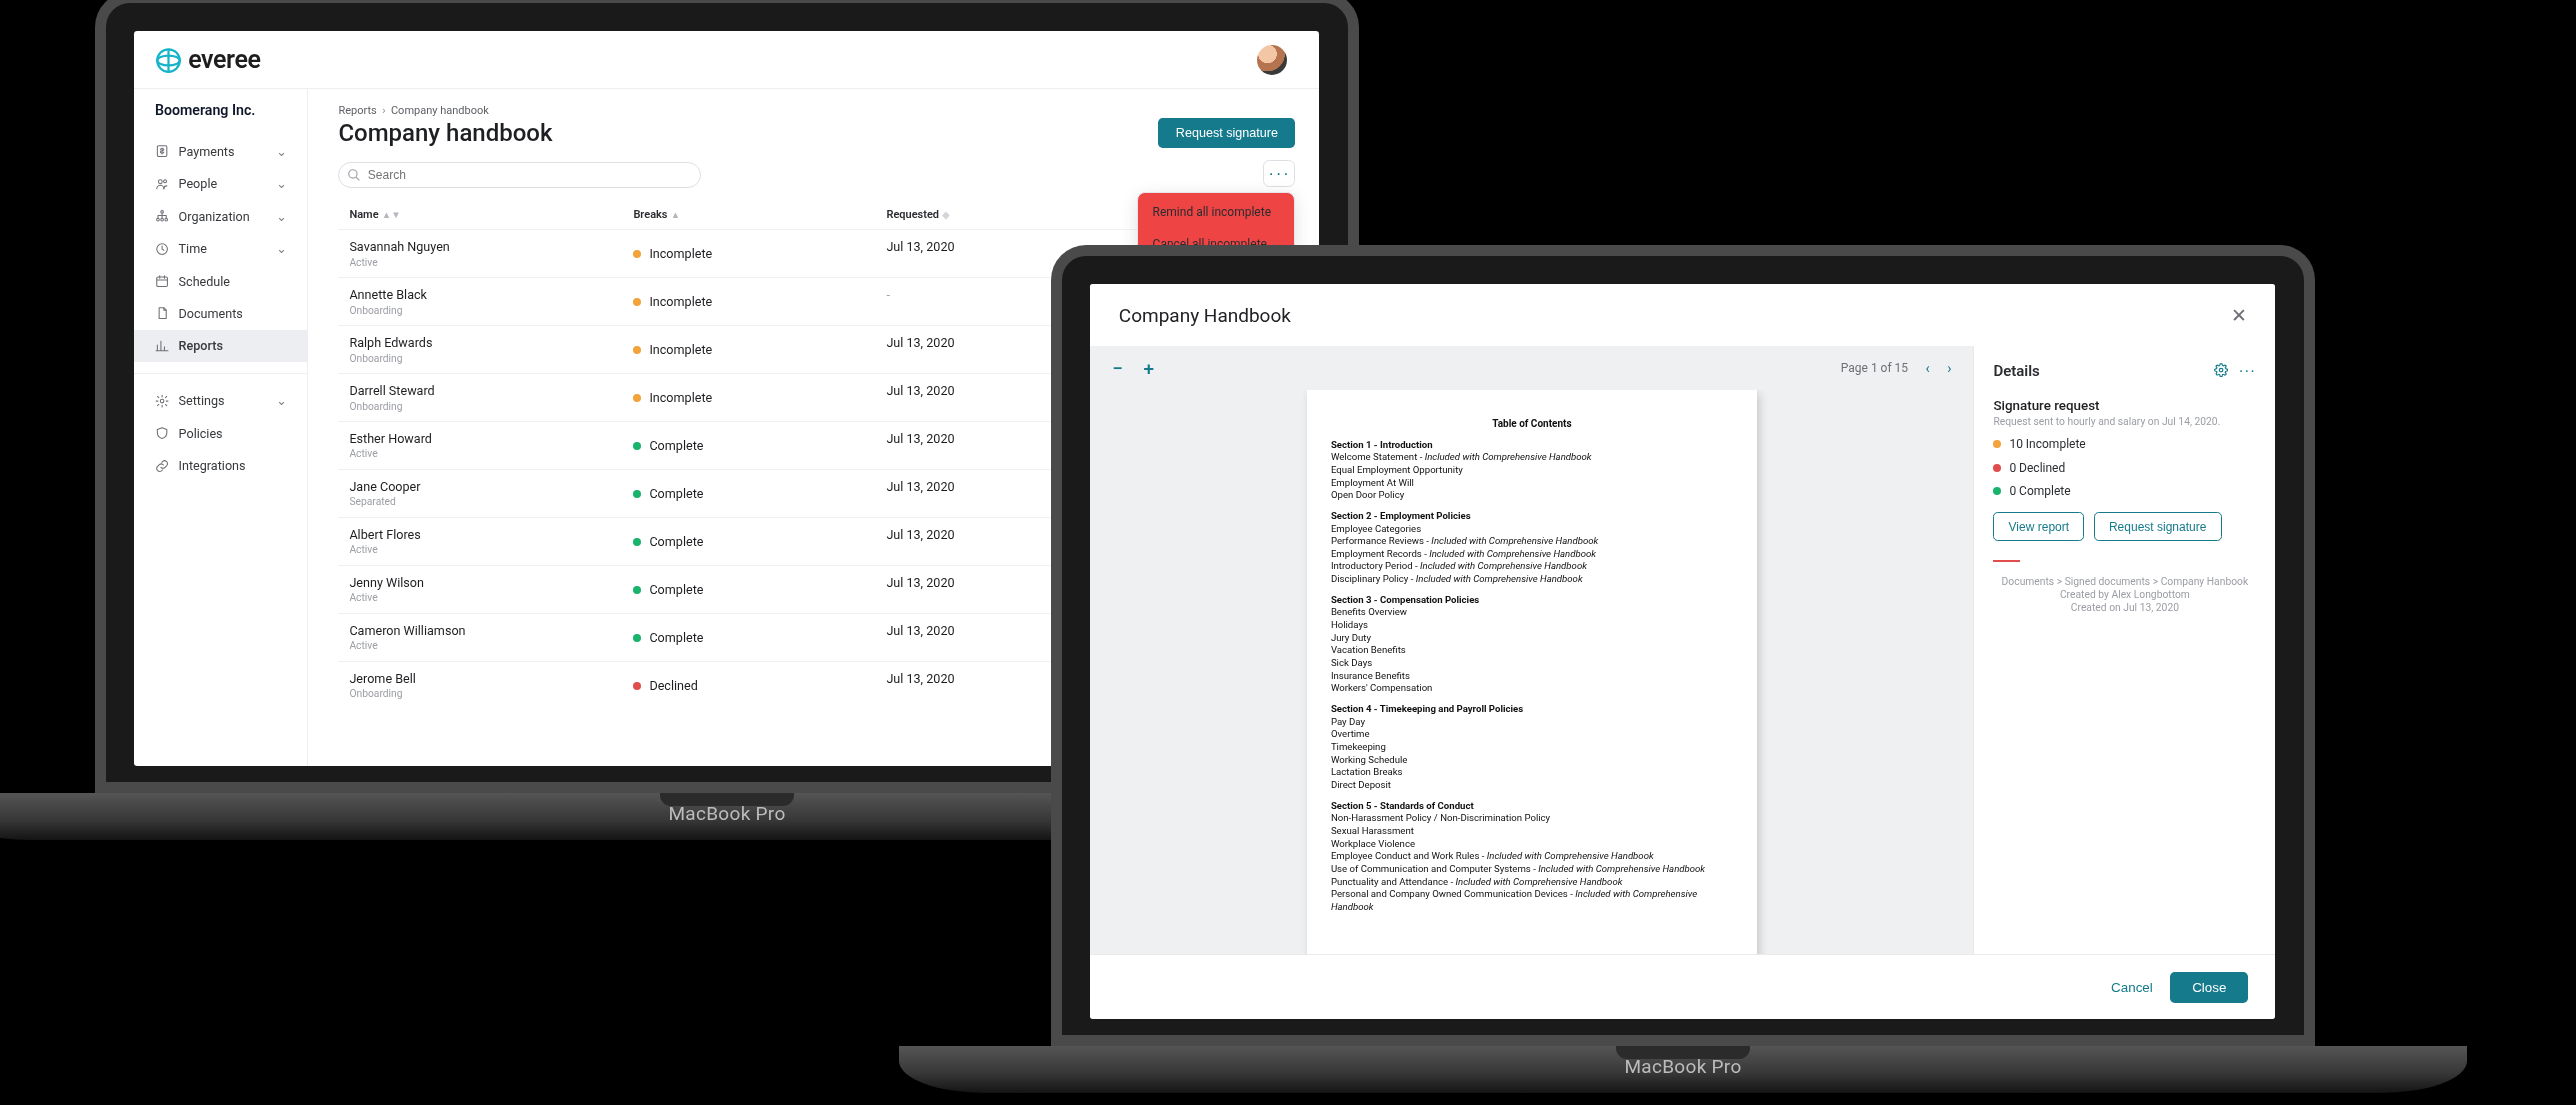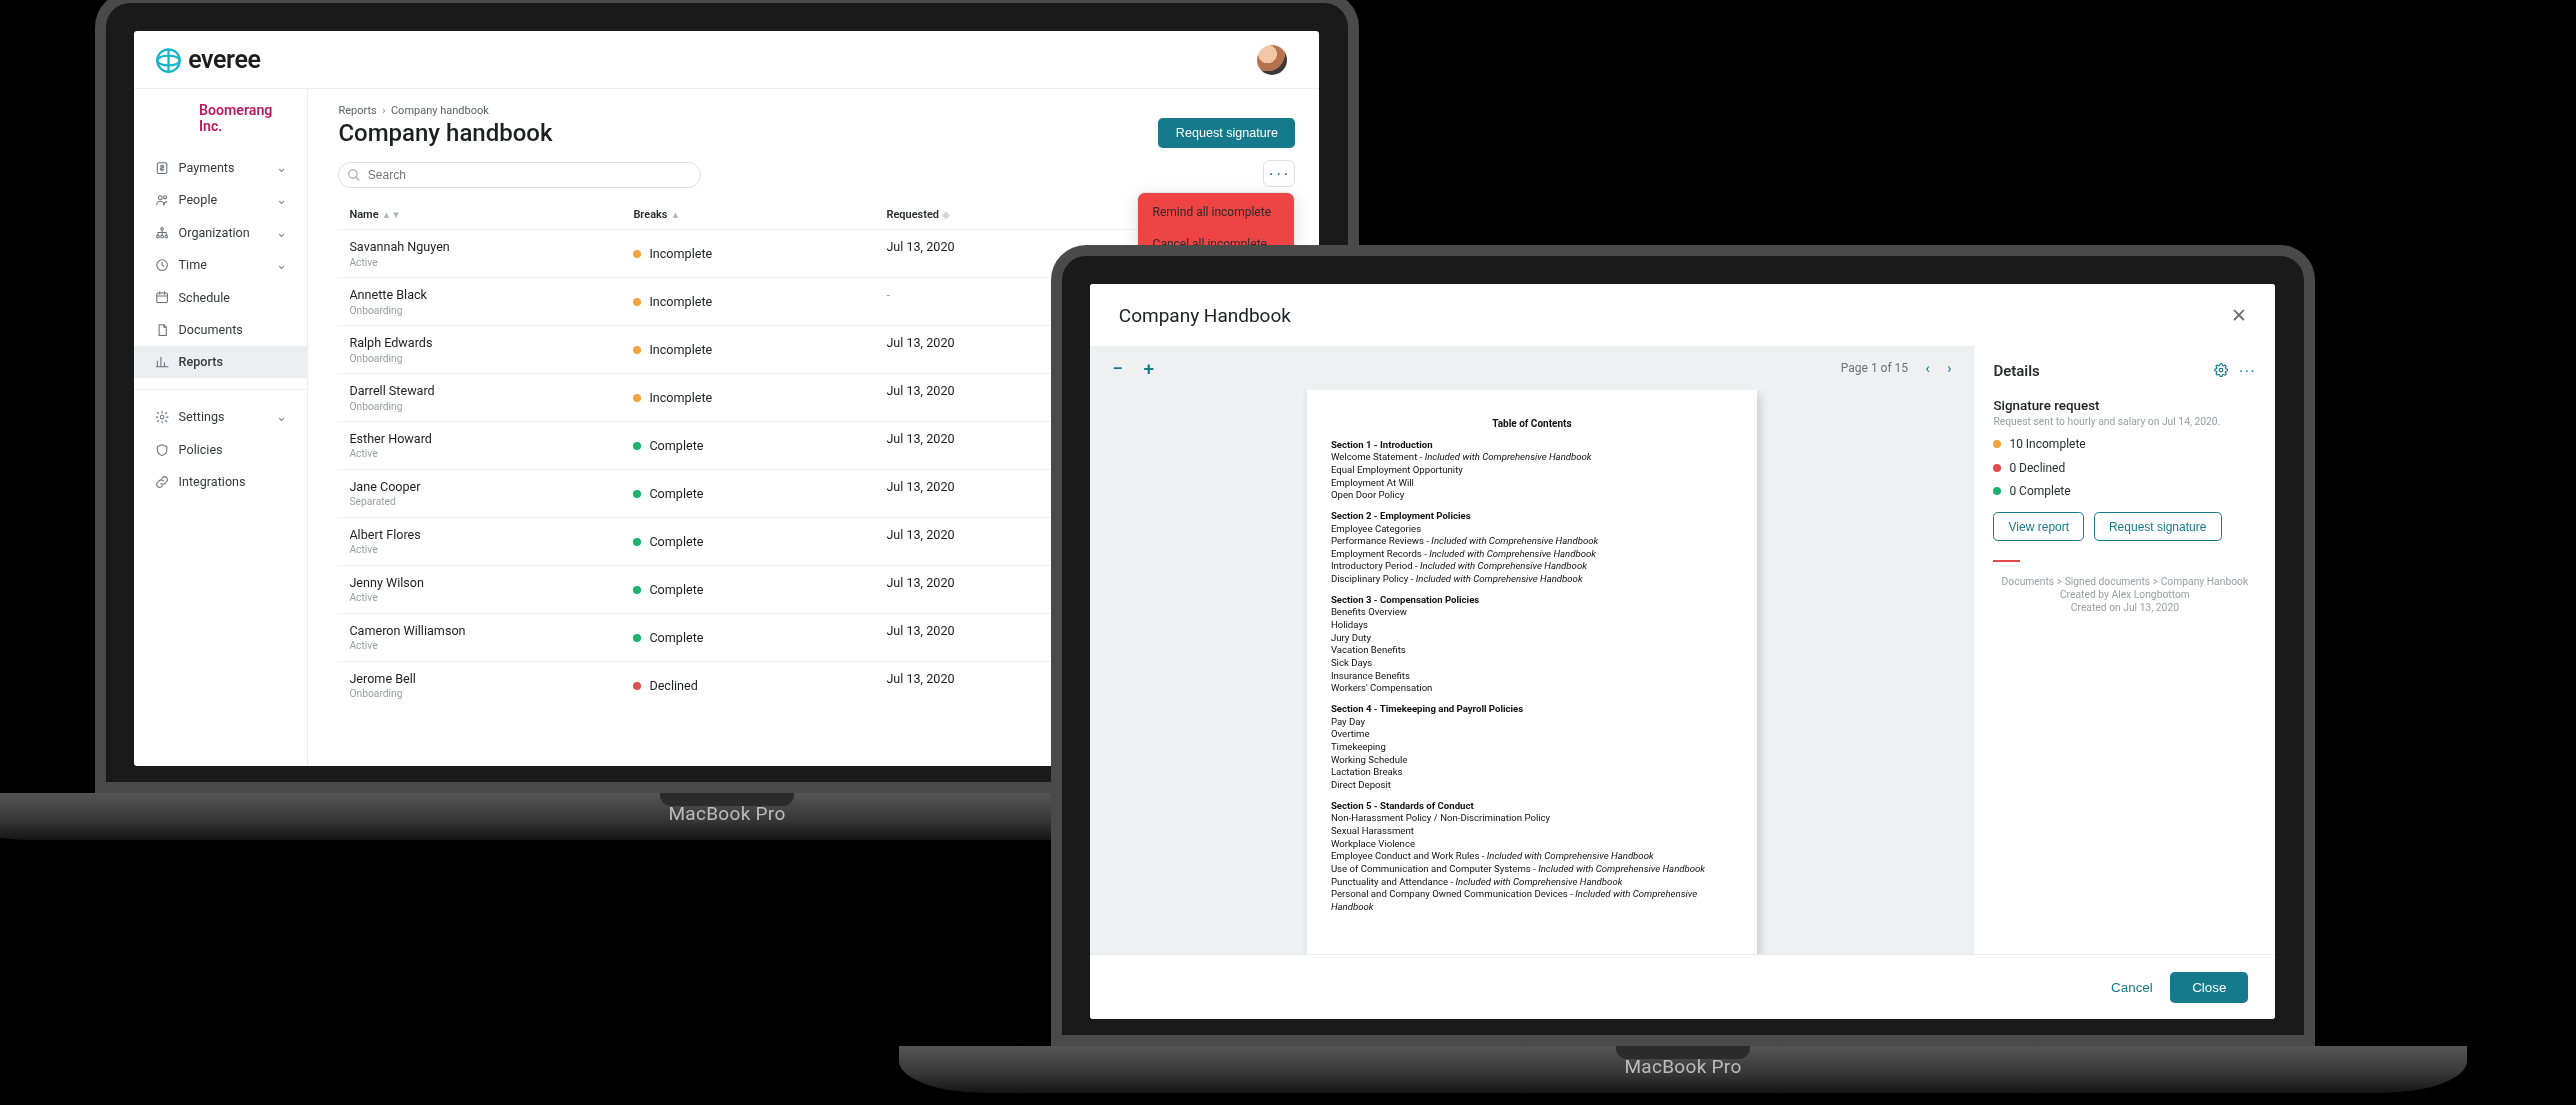--- a/index.html
+++ b/index.html
@@ -63,22 +63,22 @@
   }
   .logo { display:flex; align-items:flex-end; gap:6.3px; font-size:25px; font-weight:600; color:#1e1e1e; letter-spacing:-0.4px;}
   .logo svg { width:27px; height:27px; }
   .avatar { width:30px; height:30px; border-radius:50%;
     background: radial-gradient(circle at 35% 30%, #f3c6a5 0 32%, #b5744f 33% 60%, #3a3a3a 61% 100%);
   }
 
   .s1-body { display:flex; height: calc(100% - 58px);}
 
   .sidebar { width:174px; border-right:0.8px solid #edeef0; padding-top:12.6px; display:flex; flex-direction:column;}
-  .org-name { font-size:14.2px; font-weight:600; color:#be185d; padding:0 20.5px 17.4px;margin-left:44px;}
-  .nav-item { display:flex; align-items:flex-end; gap:9.5px; padding:8.7px 20.5px; font-size:12.6px; color:#37393d; cursor:pointer;}
+  .org-name { font-size:14.2px; font-weight:600; color:#0f172a; padding:0 20.5px 17.4px;}
+  .nav-item { display:flex; align-items:center; gap:9.5px; padding:8.7px 20.5px; font-size:12.6px; color:#37393d; cursor:pointer;}
   .nav-item.active { background:#eceef1; font-weight:500;}
   .nav-item .ico { width:14.2px; height:14.2px; color:#6d7076; display:flex; align-items:center; justify-content:center;}
   .nav-item .chev { margin-left:auto; color:#7c7f85; }
   .sidebar-divider { height:0.8px; background:#edeef0; margin:11px 0;}
 
   .s1-main { flex:1; padding:14.2px 24px 0 30px; position:relative;}
   .crumbs { font-size:11px; color:#8d9095; }
   .crumbs span { color:#5e6166;}
   .page-title-row { display:flex; align-items:center; justify-content:space-between; margin: 1.6px 0 14.2px;}
   .page-title { font-size:24px; font-weight:500; color:#1e1f22; }

